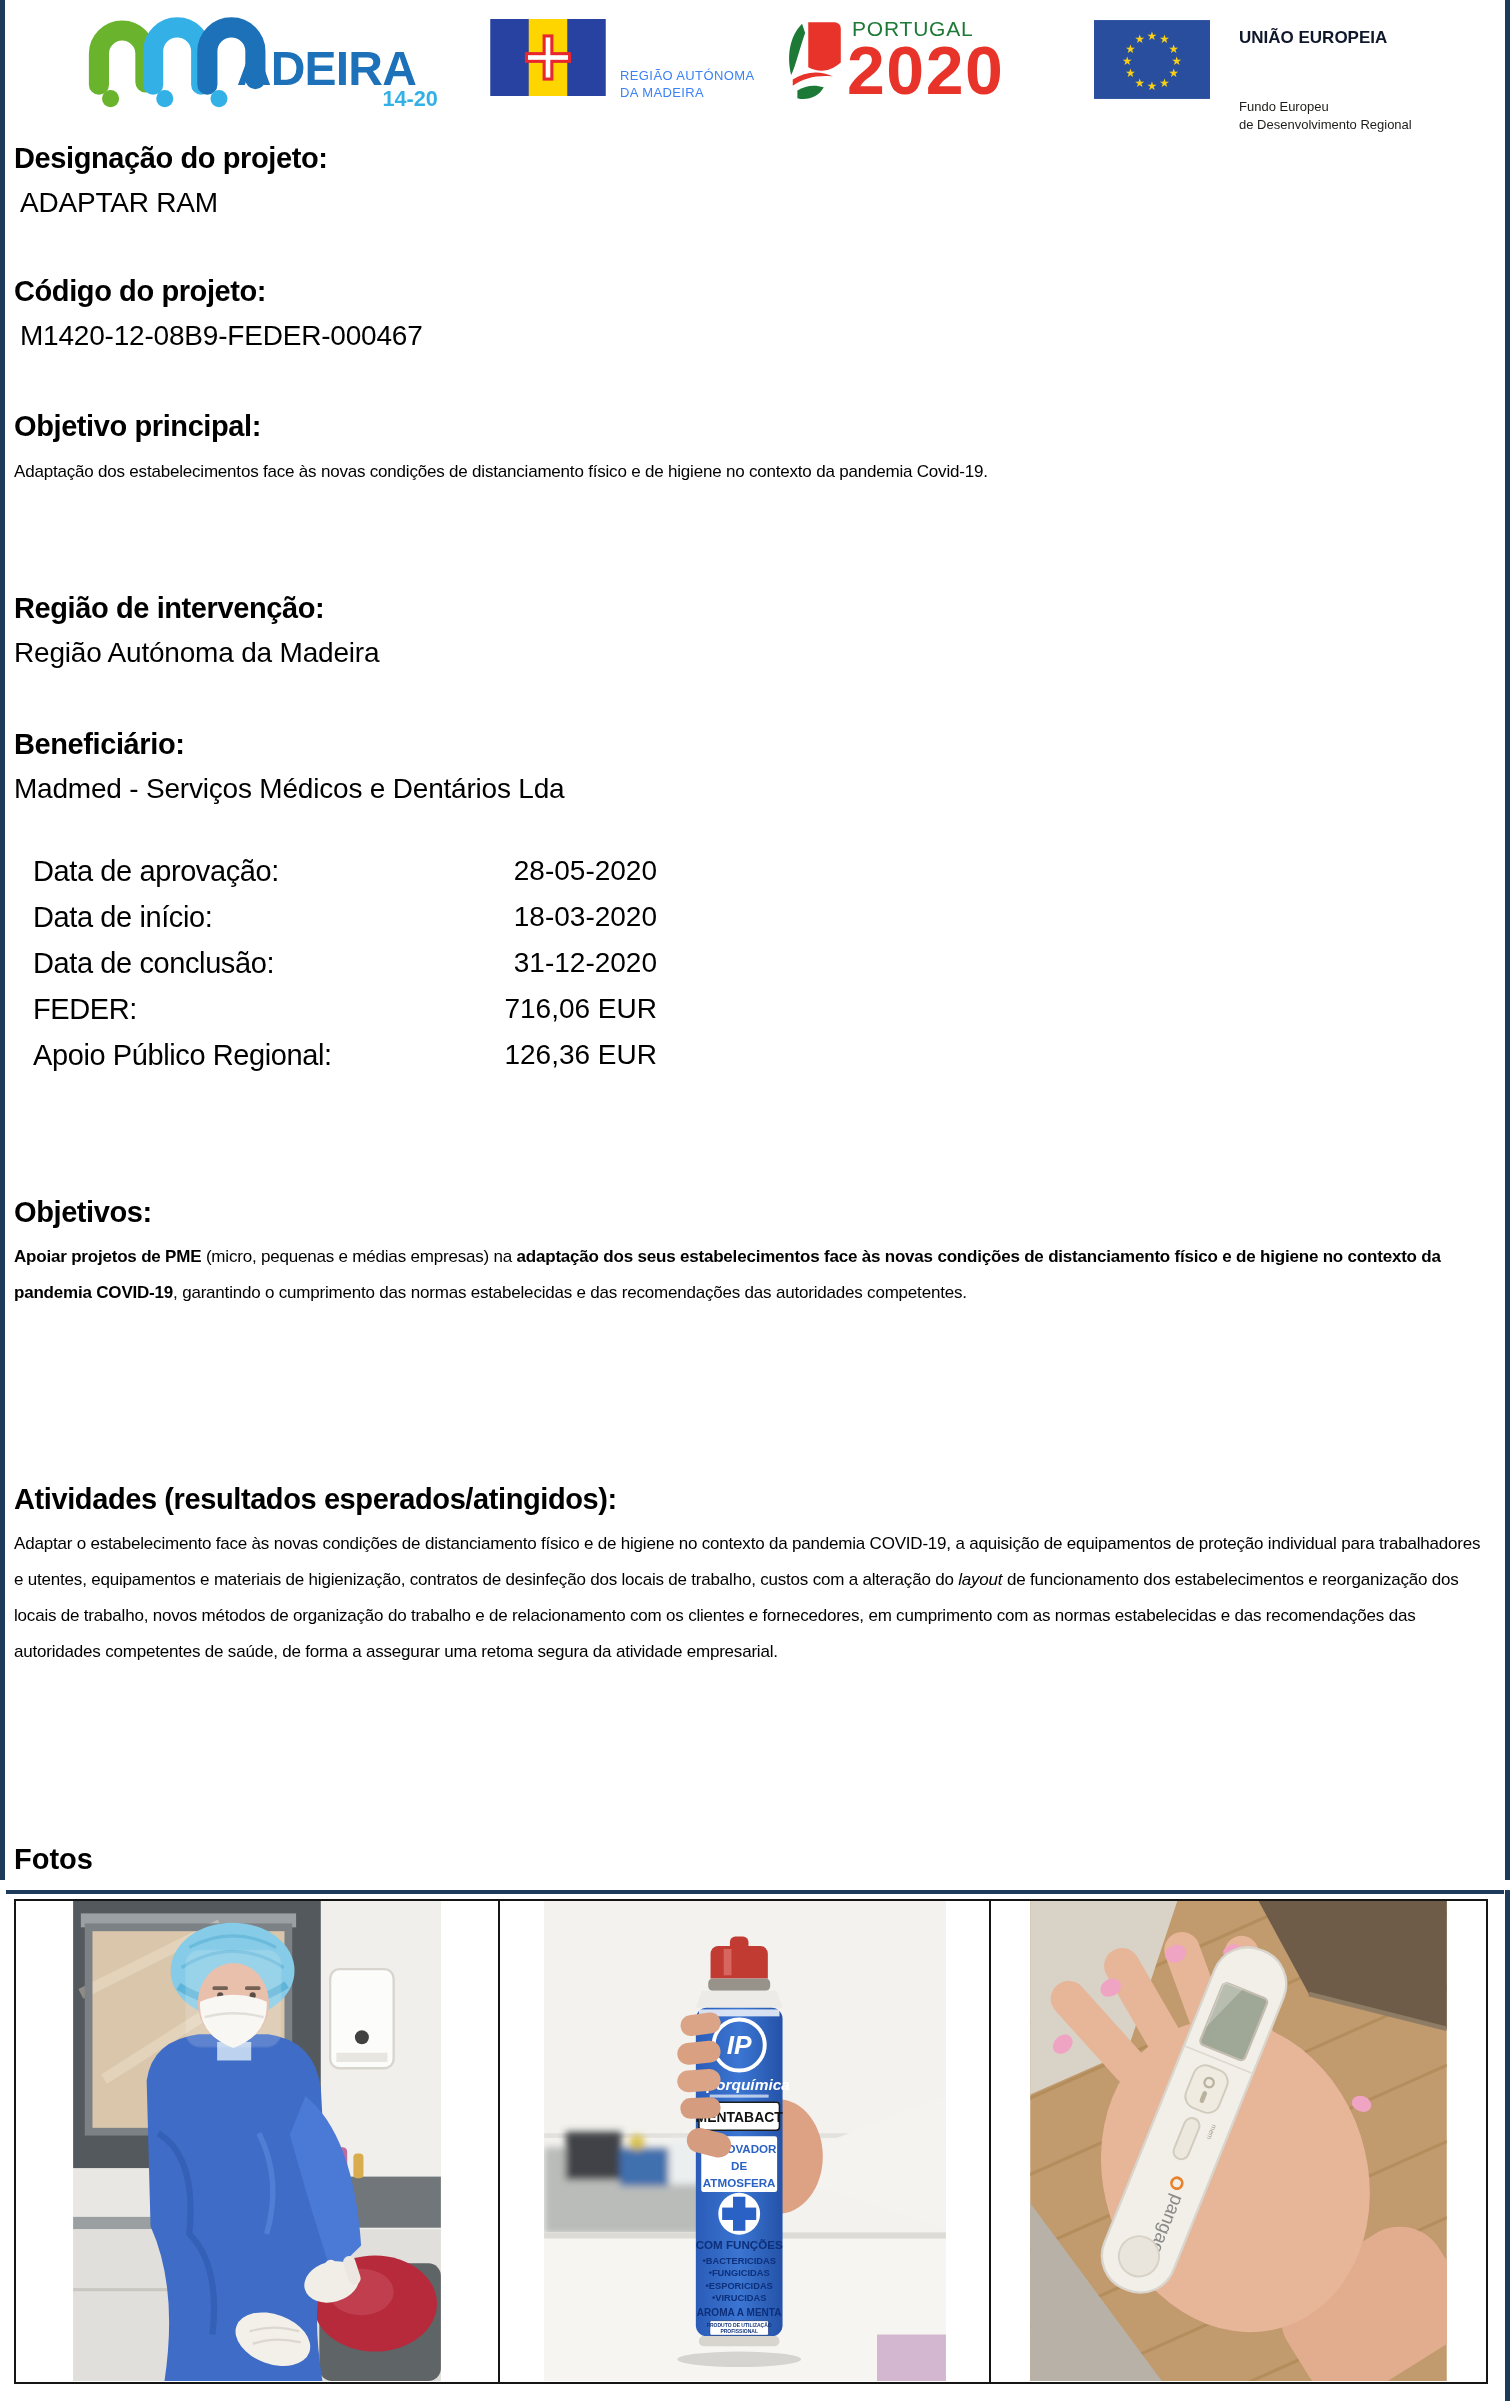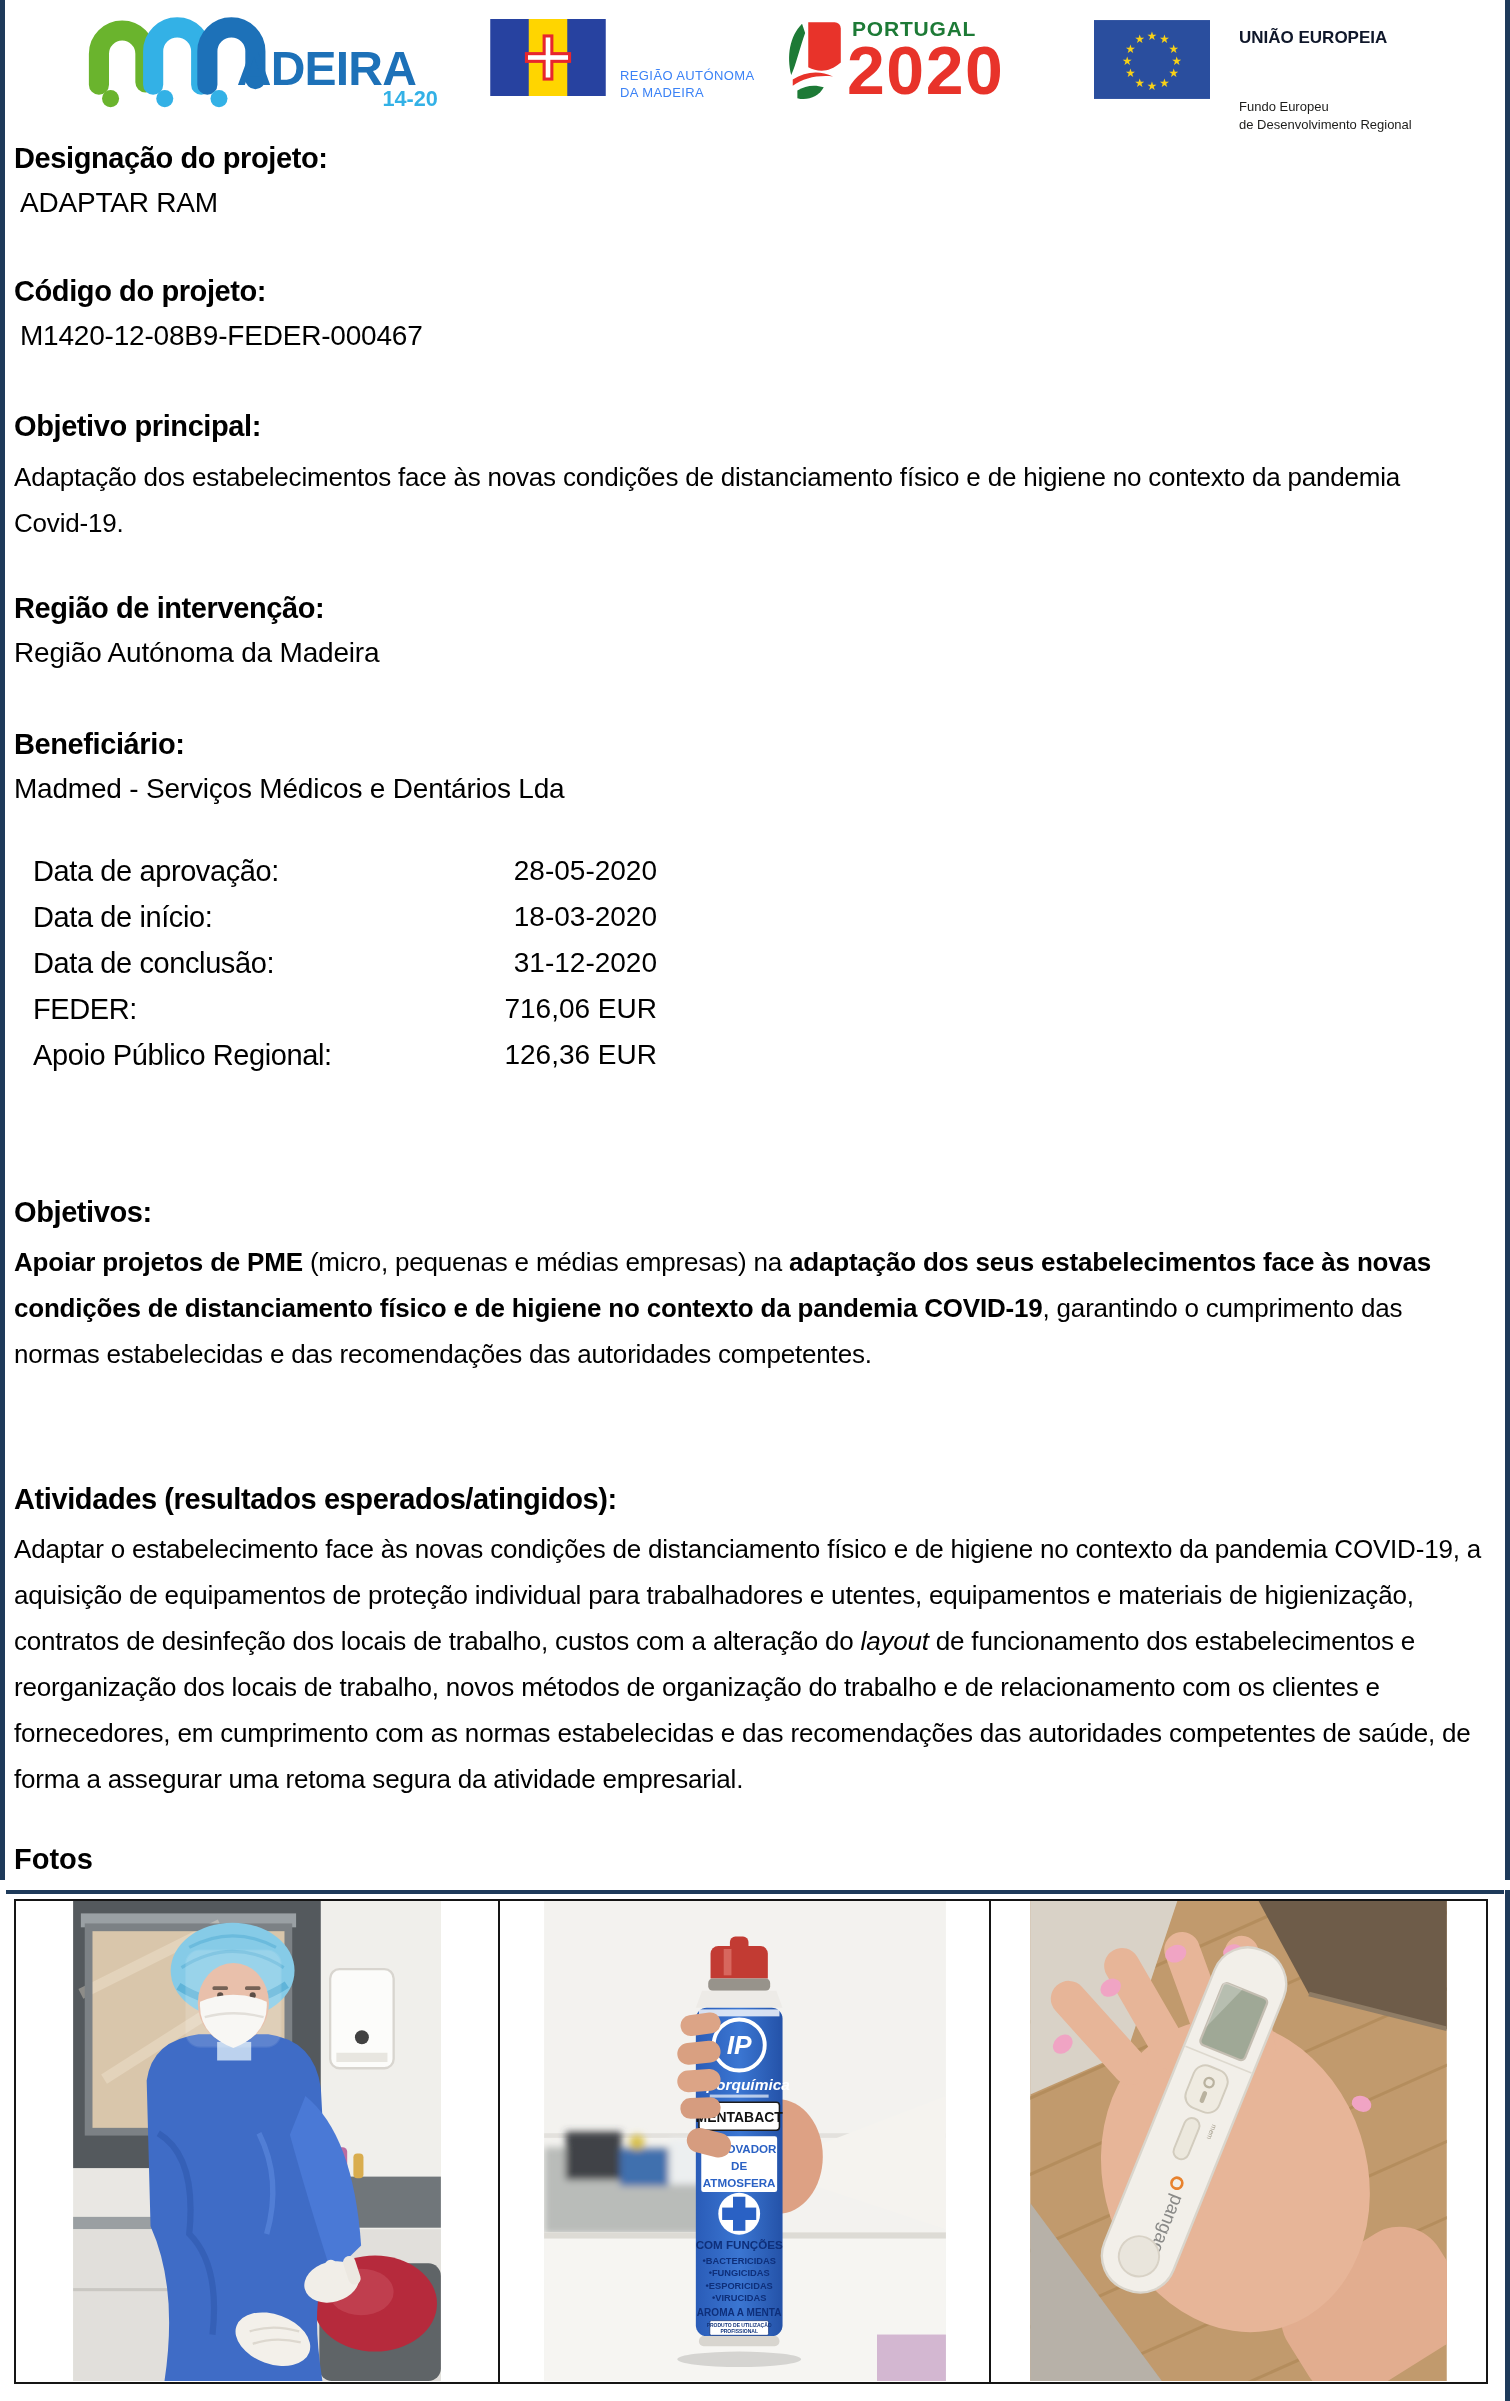--- a/index.html
+++ b/index.html
@@ -2,34 +2,34 @@
 <html style="font-size:12.4px"><head>
 <meta charset="utf-8">
 <style>
   html,body{margin:0;padding:0;background:#fff;}
   body{font-family:"Liberation Sans", sans-serif;color:#000;}
   .page{position:relative;width:1510px;height:2401px;background:#fff;overflow:hidden;}
   .abs{position:absolute;}
   .navy{background:#1e3a5a;}
   .h{font-size:29px;font-weight:600;letter-spacing:-0.4px;}
   .v{font-size:28px;font-weight:400;letter-spacing:-0.2px;}
-  .para{font-size:26px;line-height:46px;letter-spacing:-0.2px;}
+  .para{font-size:17px;line-height:36px;letter-spacing:-0.2px;}
   .b{font-weight:700;}
   .i{font-style:italic;}
   .drow{display:flex;height:46px;align-items:center;width:624px;}
   .dlabel{font-size:29px;font-weight:500;letter-spacing:-0.4px;}
   .dvalue{margin-left:auto;font-size:28px;font-weight:400;}
   .fotos-h{font-size:29px;font-weight:700;}
   .photos-table{position:absolute;left:14px;top:1899px;width:1474px;height:485px;border:2.3px solid #151515;display:flex;box-sizing:border-box;background:#fff;}
   .pcell{border-right:2.3px solid #151515;display:flex;justify-content:center;align-items:flex-start;background:#fff;box-sizing:border-box;}
   .pcell:last-child{border-right:none;}
   .caption-sm{font-size:13px;color:#3b82f6;line-height:17px;letter-spacing:0.4px;}
   .eu-title{font-size:17px;font-weight:700;color:#0f172a;}
   .eu-sub{font-size:13px;color:#1d1d1b;line-height:18px;}
-  .pt-top{font-size:21px;font-weight:700;color:#1d7a36;letter-spacing:0.8px;}
+  .pt-top{font-size:21px;font-weight:400;color:#1d7a36;letter-spacing:0.8px;}
   .pt-2020{font-size:68px;font-weight:700;color:#e8332a;line-height:62px;letter-spacing:1.5px;}
 </style>
 </head>
 <body>
 
 <div class="page">
 
   <div class="abs navy" style="left:0;top:0;width:4.6px;height:1880px;"></div>
   <div class="abs navy" style="left:1505px;top:0;width:4.6px;height:1880px;"></div>
 

